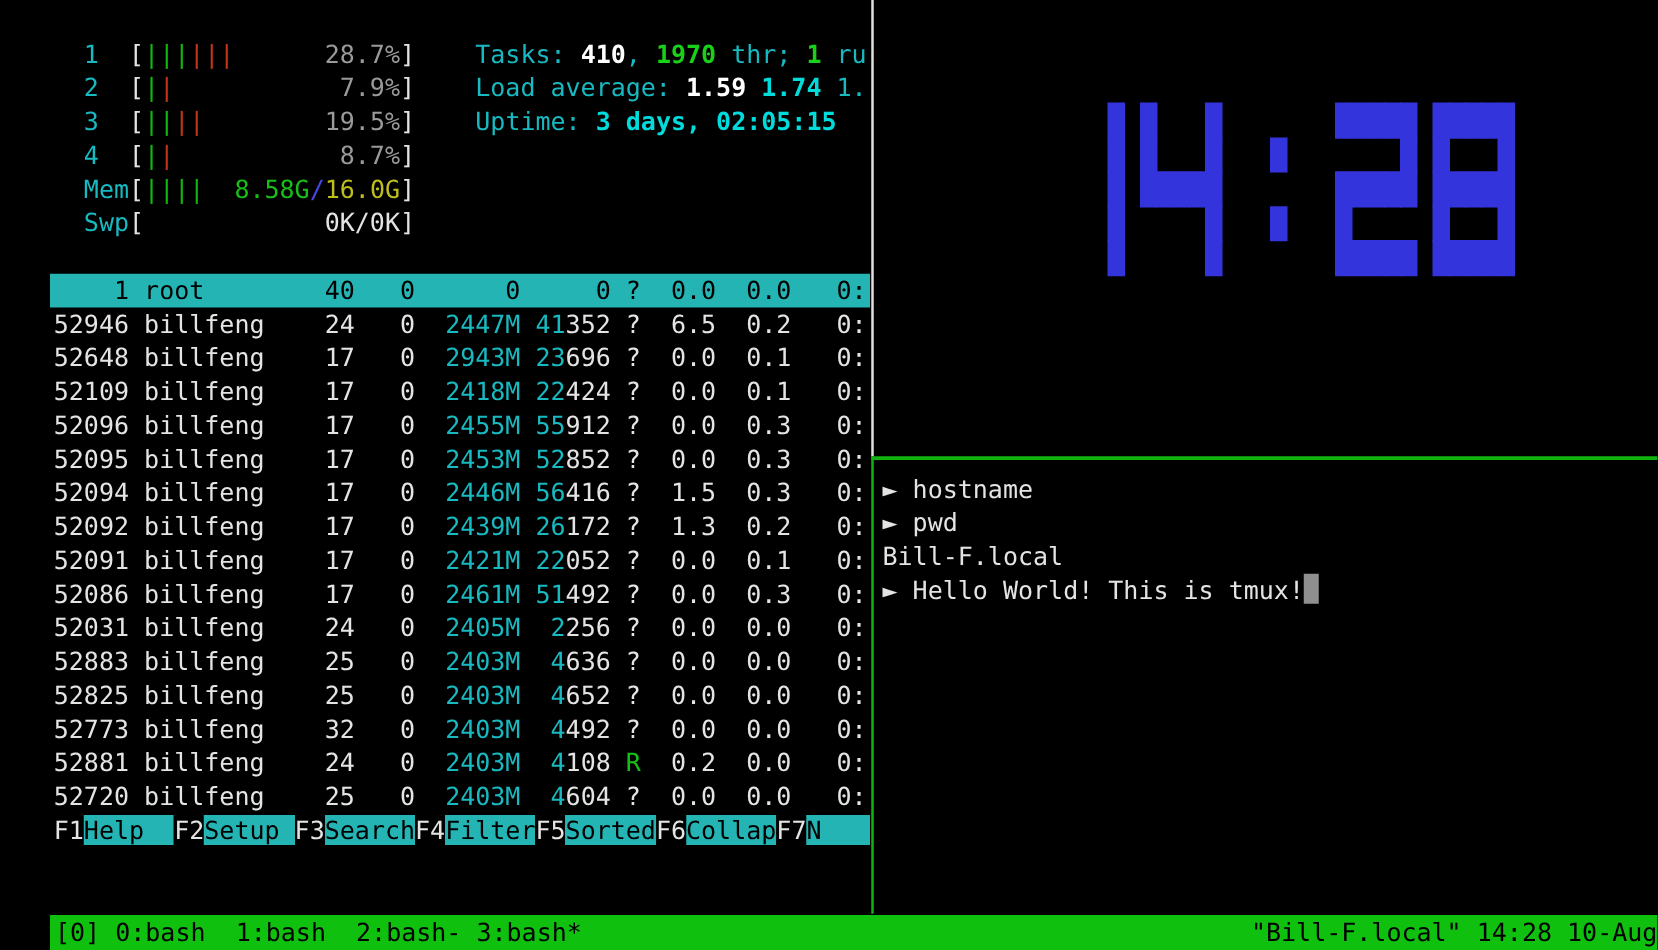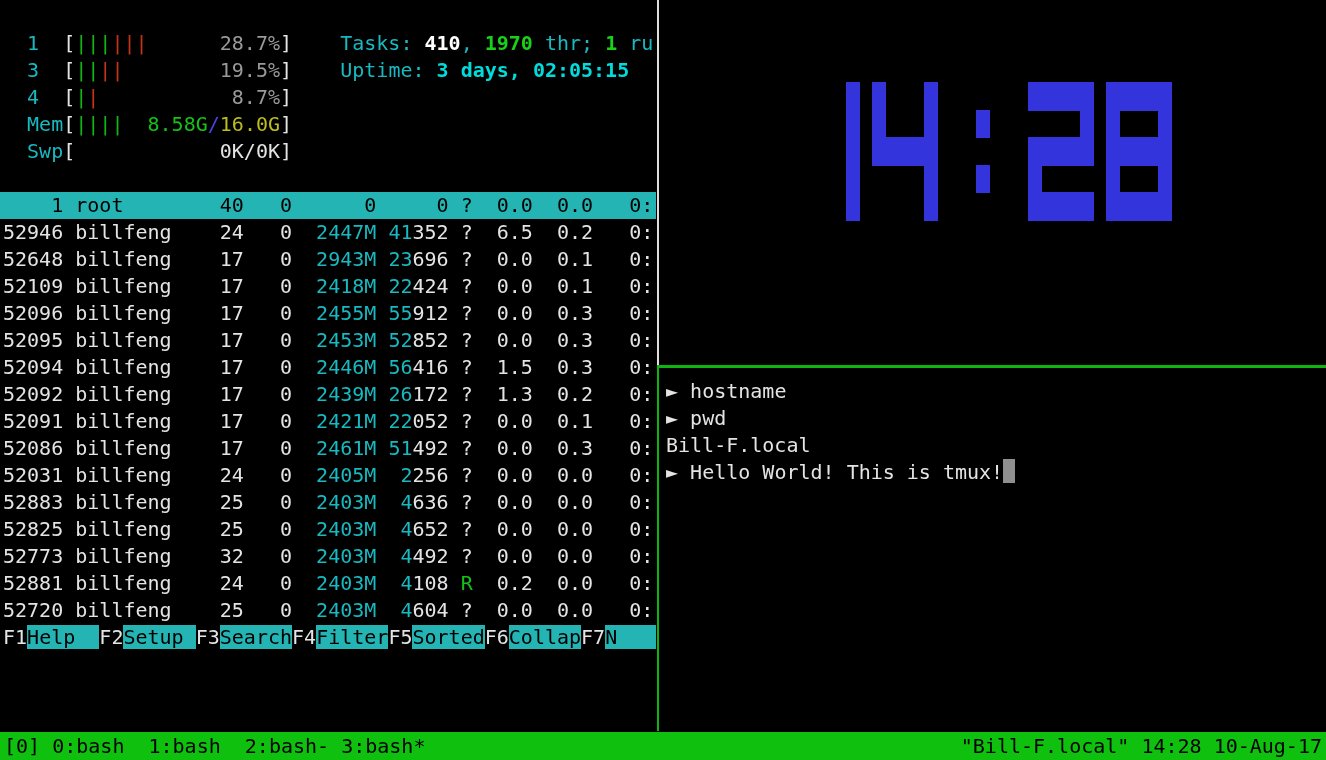--- a/index.html
+++ b/index.html
@@ -1,20 +1,20 @@
 <!DOCTYPE html>
 <html><head>
 <meta charset="utf-8">
 <style>
   html,body{margin:0;padding:0;background:#000;}
   body{width:1326px;height:760px;position:relative;overflow:hidden;
        font-family:"DejaVu Sans Mono","Liberation Mono",monospace;
        font-size:20px;line-height:27px;color:#e4e4e4;}
   pre{margin:0;white-space:pre;font:inherit;height:27px;}
-  .abs{position:absolute;}
+  .abs{position:absolute;margin-left:40px;}
   
   #htop-pane{left:0;top:3px;width:656px;height:729px;overflow:hidden;}
   #htop-pane pre{padding-left:3px;}
   #clock-pane{left:660px;top:0;width:666px;height:365px;overflow:hidden;}
   #shell-pane{left:660px;top:369px;width:666px;height:362px;overflow:hidden;}
   #shell-pane pre{padding-left:6px;}
   
   .vborder-top{left:657px;top:0;width:2px;height:365px;background:#dedede;}
   .vborder-bottom{left:657px;top:365px;width:2px;height:366px;background:#0fb40f;}
   .hborder{left:657px;top:365px;width:669px;height:3px;background:#0fb40f;}
@@ -45,20 +45,21 @@
   
   .cursor-block{display:inline-block;width:12px;height:24px;background:#8f8f8f;
                 vertical-align:-4px;}
 </style>
 </head>
 <body>
 
 <div id="htop-pane" class="abs">
     <pre></pre>
     <pre><span class="c-cyan">  1  </span><span class="c-white">[</span><span class="bar-g">|||</span><span class="bar-r">|||</span><span>      </span><span class="c-gray">28.7%</span><span class="c-white">]</span><span>    </span><span class="c-cyan">Tasks: </span><span class="c-bwhite">410</span><span class="c-cyan">, </span><span class="c-bgreen">1970</span><span class="c-cyan"> thr; </span><span class="c-bgreen">1</span><span class="c-cyan"> ru</span></pre>
+    <pre><span class="c-cyan">  2  </span><span class="c-white">[</span><span class="bar-g">|</span><span class="bar-r">|</span><span>           </span><span class="c-gray">7.9%</span><span class="c-white">]</span><span>    </span><span class="c-cyan">Load average: </span><span class="c-bwhite">1.59 </span><span class="c-bcyan">1.74 </span><span class="c-cyan">1.</span></pre>
     <pre><span class="c-cyan">  3  </span><span class="c-white">[</span><span class="bar-g">||</span><span class="bar-r">||</span><span>        </span><span class="c-gray">19.5%</span><span class="c-white">]</span><span>    </span><span class="c-cyan">Uptime: </span><span class="c-bcyan">3 days, 02:05:15</span></pre>
     <pre><span class="c-cyan">  4  </span><span class="c-white">[</span><span class="bar-g">|</span><span class="bar-r">|</span><span>           </span><span class="c-gray">8.7%</span><span class="c-white">]</span></pre>
     <pre><span class="c-cyan">  Mem</span><span class="c-white">[</span><span class="bar-g">||||</span><span>  </span><span class="c-green">8.58G</span><span class="c-blue">/</span><span class="c-yellow">16.0G</span><span class="c-white">]</span></pre>
     <pre><span class="c-cyan">  Swp</span><span class="c-white">[</span><span>            </span><span class="c-white">0K/0K</span><span class="c-white">]</span></pre>
     <pre></pre>
     <pre class="row-selected"><span class="c-white">    1</span><span> </span><span class="c-white">root     </span><span class="c-white">   40</span><span class="c-white">   0</span><span class="c-white">      0</span><span>     </span><span class="c-white">0</span><span class="c-white"> ?</span><span class="c-white">  0.0</span><span class="c-white">  0.0</span><span class="c-white">   0:</span></pre>
     <pre><span class="c-white">52946</span><span> </span><span class="c-white">billfeng </span><span class="c-white">   24</span><span class="c-white">   0</span><span class="c-cyan">  2447M</span><span> </span><span class="c-cyan">41</span><span class="c-white">352</span><span class="c-white"> ?</span><span class="c-white">  6.5</span><span class="c-white">  0.2</span><span class="c-white">   0:</span></pre>
     <pre><span class="c-white">52648</span><span> </span><span class="c-white">billfeng </span><span class="c-white">   17</span><span class="c-white">   0</span><span class="c-cyan">  2943M</span><span> </span><span class="c-cyan">23</span><span class="c-white">696</span><span class="c-white"> ?</span><span class="c-white">  0.0</span><span class="c-white">  0.1</span><span class="c-white">   0:</span></pre>
     <pre><span class="c-white">52109</span><span> </span><span class="c-white">billfeng </span><span class="c-white">   17</span><span class="c-white">   0</span><span class="c-cyan">  2418M</span><span> </span><span class="c-cyan">22</span><span class="c-white">424</span><span class="c-white"> ?</span><span class="c-white">  0.0</span><span class="c-white">  0.1</span><span class="c-white">   0:</span></pre>
     <pre><span class="c-white">52096</span><span> </span><span class="c-white">billfeng </span><span class="c-white">   17</span><span class="c-white">   0</span><span class="c-cyan">  2455M</span><span> </span><span class="c-cyan">55</span><span class="c-white">912</span><span class="c-white"> ?</span><span class="c-white">  0.0</span><span class="c-white">  0.3</span><span class="c-white">   0:</span></pre>

